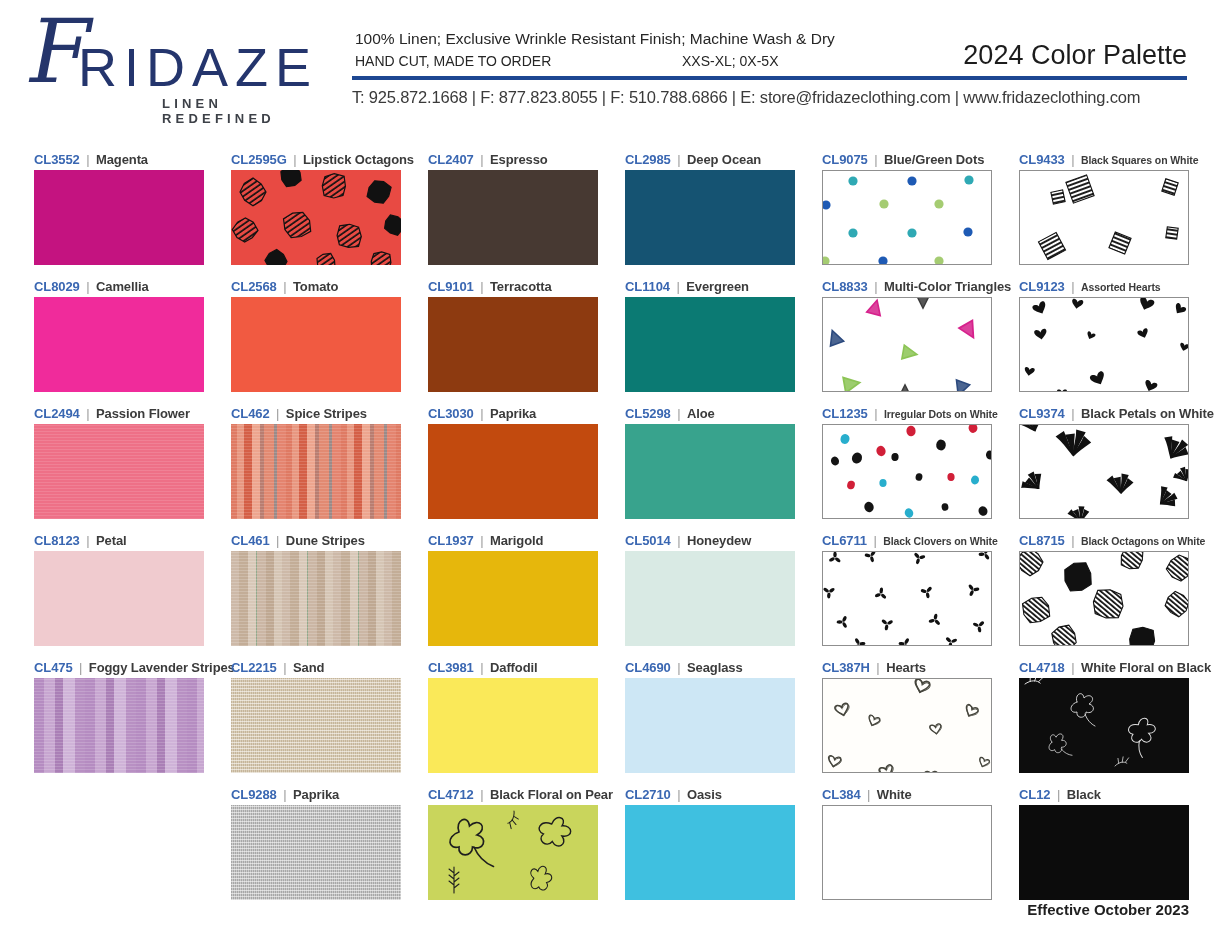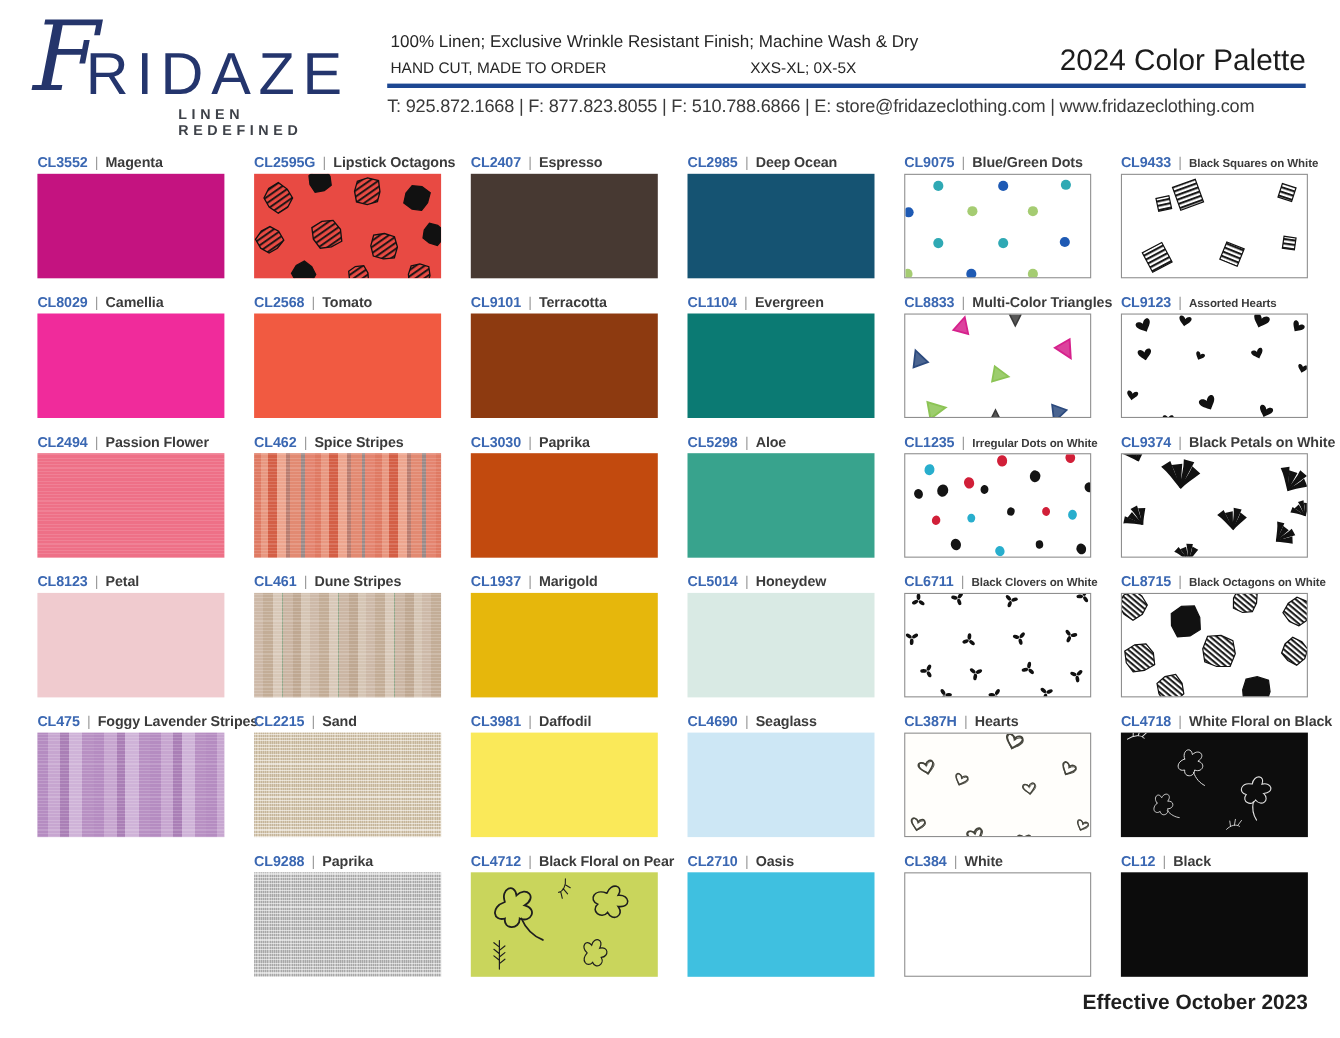--- a/index.html
+++ b/index.html
@@ -22,21 +22,21 @@
 
   .page-title{position:absolute;right:31px;top:40px;font-size:27px;color:#1c1c1c;
         font-weight:400;letter-spacing:0;}
   .hdr-rule{position:absolute;left:352px;right:31px;top:76px;height:4px;background:#1d4792;}
   .contact{position:absolute;left:352px;top:88px;font-size:16.5px;color:#3a3a3a;letter-spacing:-0.2px;}
 
   
   .grid{position:absolute;left:34px;top:140px;display:grid;
         grid-template-columns:repeat(6,170px);column-gap:27px;
         grid-auto-rows:113px;row-gap:14px;}
-  .cell{width:170px;height:113px;}
+  .cell{width:170px;height:113px;margin-top:12px;}
   .cell-label{height:16px;margin-bottom:2px;white-space:nowrap;font-size:13px;font-weight:700;
         color:#3b3b3b;letter-spacing:-0.1px;}
   .cell-label .code{color:#3a67b2;}
   .cell-label .sep{color:#9a9a9a;font-weight:400;padding:0 3px;}
   .cell-label .name{color:#3b3b3b;}
   .cell-label .name.small{font-size:10.5px;}
   .sw{width:170px;height:95px;box-sizing:border-box;position:relative;overflow:hidden;}
   .sw.bordered{border:1px solid #8f8f8f;}
   .sw svg{display:block;position:absolute;left:0;top:0;}
 
@@ -58,21 +58,21 @@
       repeating-linear-gradient(90deg, rgba(150,125,90,.30) 0 1px, rgba(0,0,0,0) 1px 2px),
       #d9cdb7;}
   .sw.pat-pebble{background:
       repeating-linear-gradient(0deg, rgba(255,255,255,.55) 0 1px, rgba(0,0,0,0) 1px 3px),
       repeating-linear-gradient(90deg, rgba(80,80,80,.28) 0 1px, rgba(0,0,0,0) 1px 2px),
       #c9c9c9;}
   .sw.pat-passion{background:
       repeating-linear-gradient(0deg, rgba(255,255,255,.12) 0 1px, rgba(0,0,0,0) 1px 3px),
       #ee7087;}
 
-  .footer-note{position:absolute;right:29px;top:901px;font-size:19px;font-weight:700;color:#1f1f1f;}
+  .footer-note{position:absolute;right:29px;top:901px;font-size:15px;font-weight:700;color:#1f1f1f;}
 </style>
 </head>
 <body>
 
 <div class="page">
 
   <div class="logo">
     <span class="script-f">F</span>
     <span class="brand">RIDAZE</span>
     <span class="tagline">LINEN REDEFINED</span>

